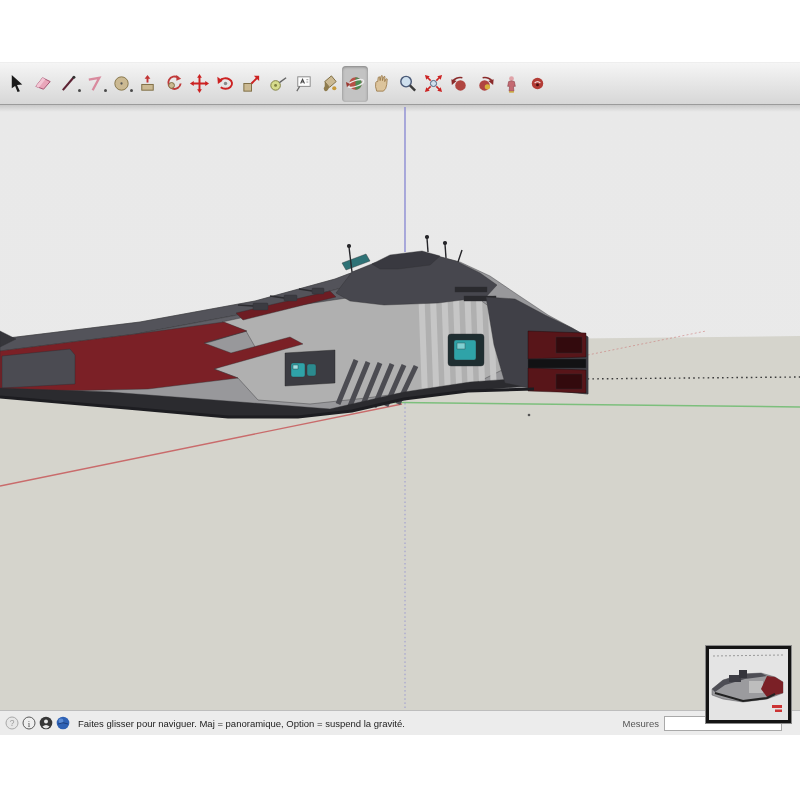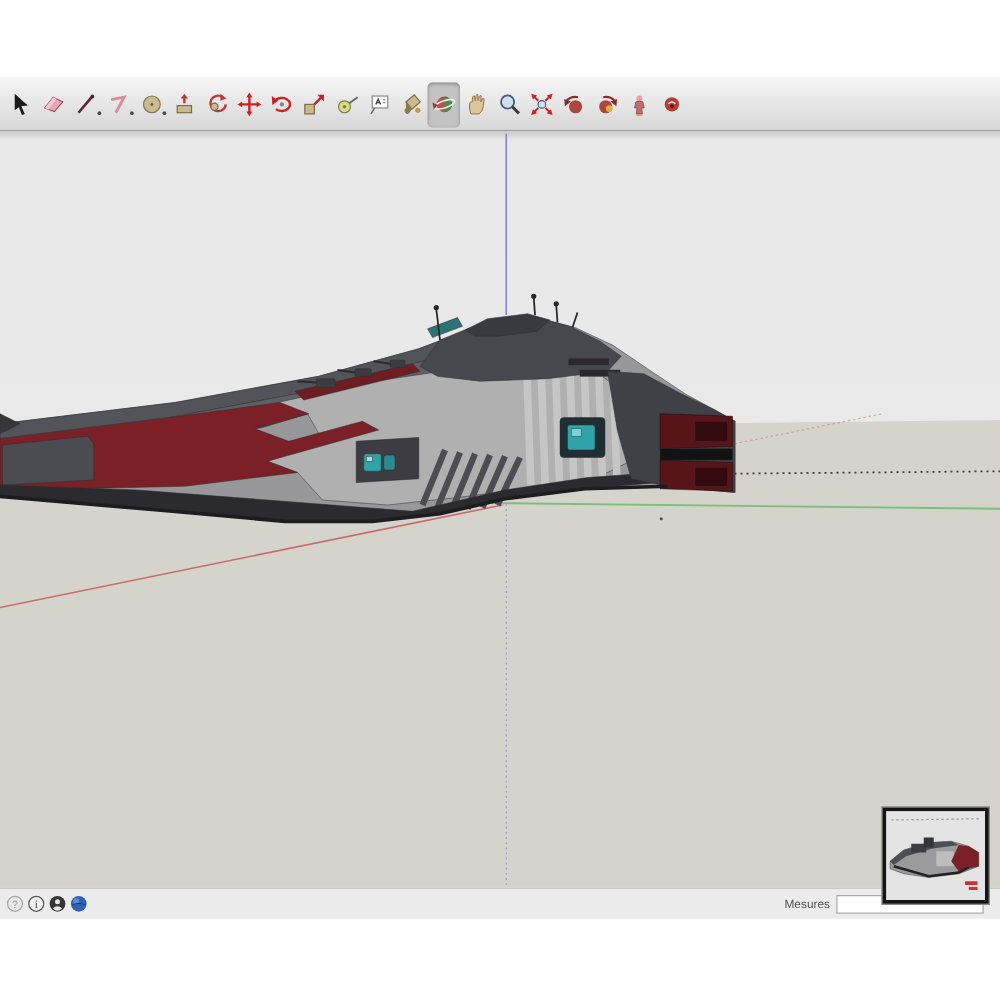--- a/index.html
+++ b/index.html
@@ -24,21 +24,21 @@
     background:linear-gradient(180deg,#c9c9c9 0px,#e9e9e9 7px,#eaeaea 100%);}
   .viewport svg{display:block;}
 
   
   .statusbar{position:absolute;left:0;top:710px;width:800px;height:25px;
     background:#ececec;border-top:1px solid #bdbdbd;display:flex;align-items:center;
     box-sizing:border-box;font-size:9.5px;color:#1c1c1c;}
   .sb-icons{display:flex;align-items:center;gap:3px;margin-left:5px;}
   .sb-icon{width:14px;height:14px;display:block;}
   .hint{margin-left:8px;white-space:nowrap;}
-  .measures{margin-left:auto;display:flex;align-items:center;margin-right:13px;color:#555;}
+  .measures{margin-left:auto;display:flex;align-items:center;margin-right:18px;color:#555;}
   .measures input{width:112px;height:13px;border:1px solid #a9a9a9;background:#fff;
     margin-left:5px;font-size:9px;font-family:"Liberation Sans",sans-serif;padding:0 2px;}
 
   
   .thumb{position:absolute;left:706px;top:646px;width:85px;height:77px;
     background:#e4e4e4;border:3px solid #141414;box-sizing:border-box;
     box-shadow:0 0 0 1px #8a8a8a;z-index:5;}
   .thumb svg{display:block;}
 </style>
 </head>
@@ -359,20 +359,21 @@
         <circle cx="7" cy="7" r="6.3" fill="#373737"></circle>
         <circle cx="7" cy="5.4" r="2" fill="#e8e8e8"></circle>
         <path d="M3.4,10.6 Q7,7.2 10.6,10.6 Q9,12.6 7,12.6 Q5,12.6 3.4,10.6 Z" fill="#e8e8e8"></path>
       </svg>
       <svg class="sb-icon" viewBox="0 0 14 14">
         <circle cx="7" cy="7" r="6.3" fill="#2f62b5"></circle>
         <circle cx="5" cy="5" r="2.4" fill="#6b9be0" opacity="0.75"></circle>
         <path d="M2,8 Q7,5.5 12,8" stroke="#1c3f7d" stroke-width="1" fill="none"></path>
       </svg>
     </div>
+    <span class="hint">Faites glisser pour naviguer. Maj = panoramique, Option =  suspend la gravité.</span>
     <span class="measures">
       <span>Mesures</span>
       <input type="text" value="" style="">
     </span>
   </div>
 
   <div class="thumb">
     <svg viewBox="0 0 79 71" width="79" height="71">
       <rect x="0" y="0" width="79" height="71" fill="#e4e4e4"></rect>
       <line x1="4" y1="7" x2="74" y2="6" stroke="#9a9a9a" stroke-width="1" stroke-dasharray="2,2"></line>

